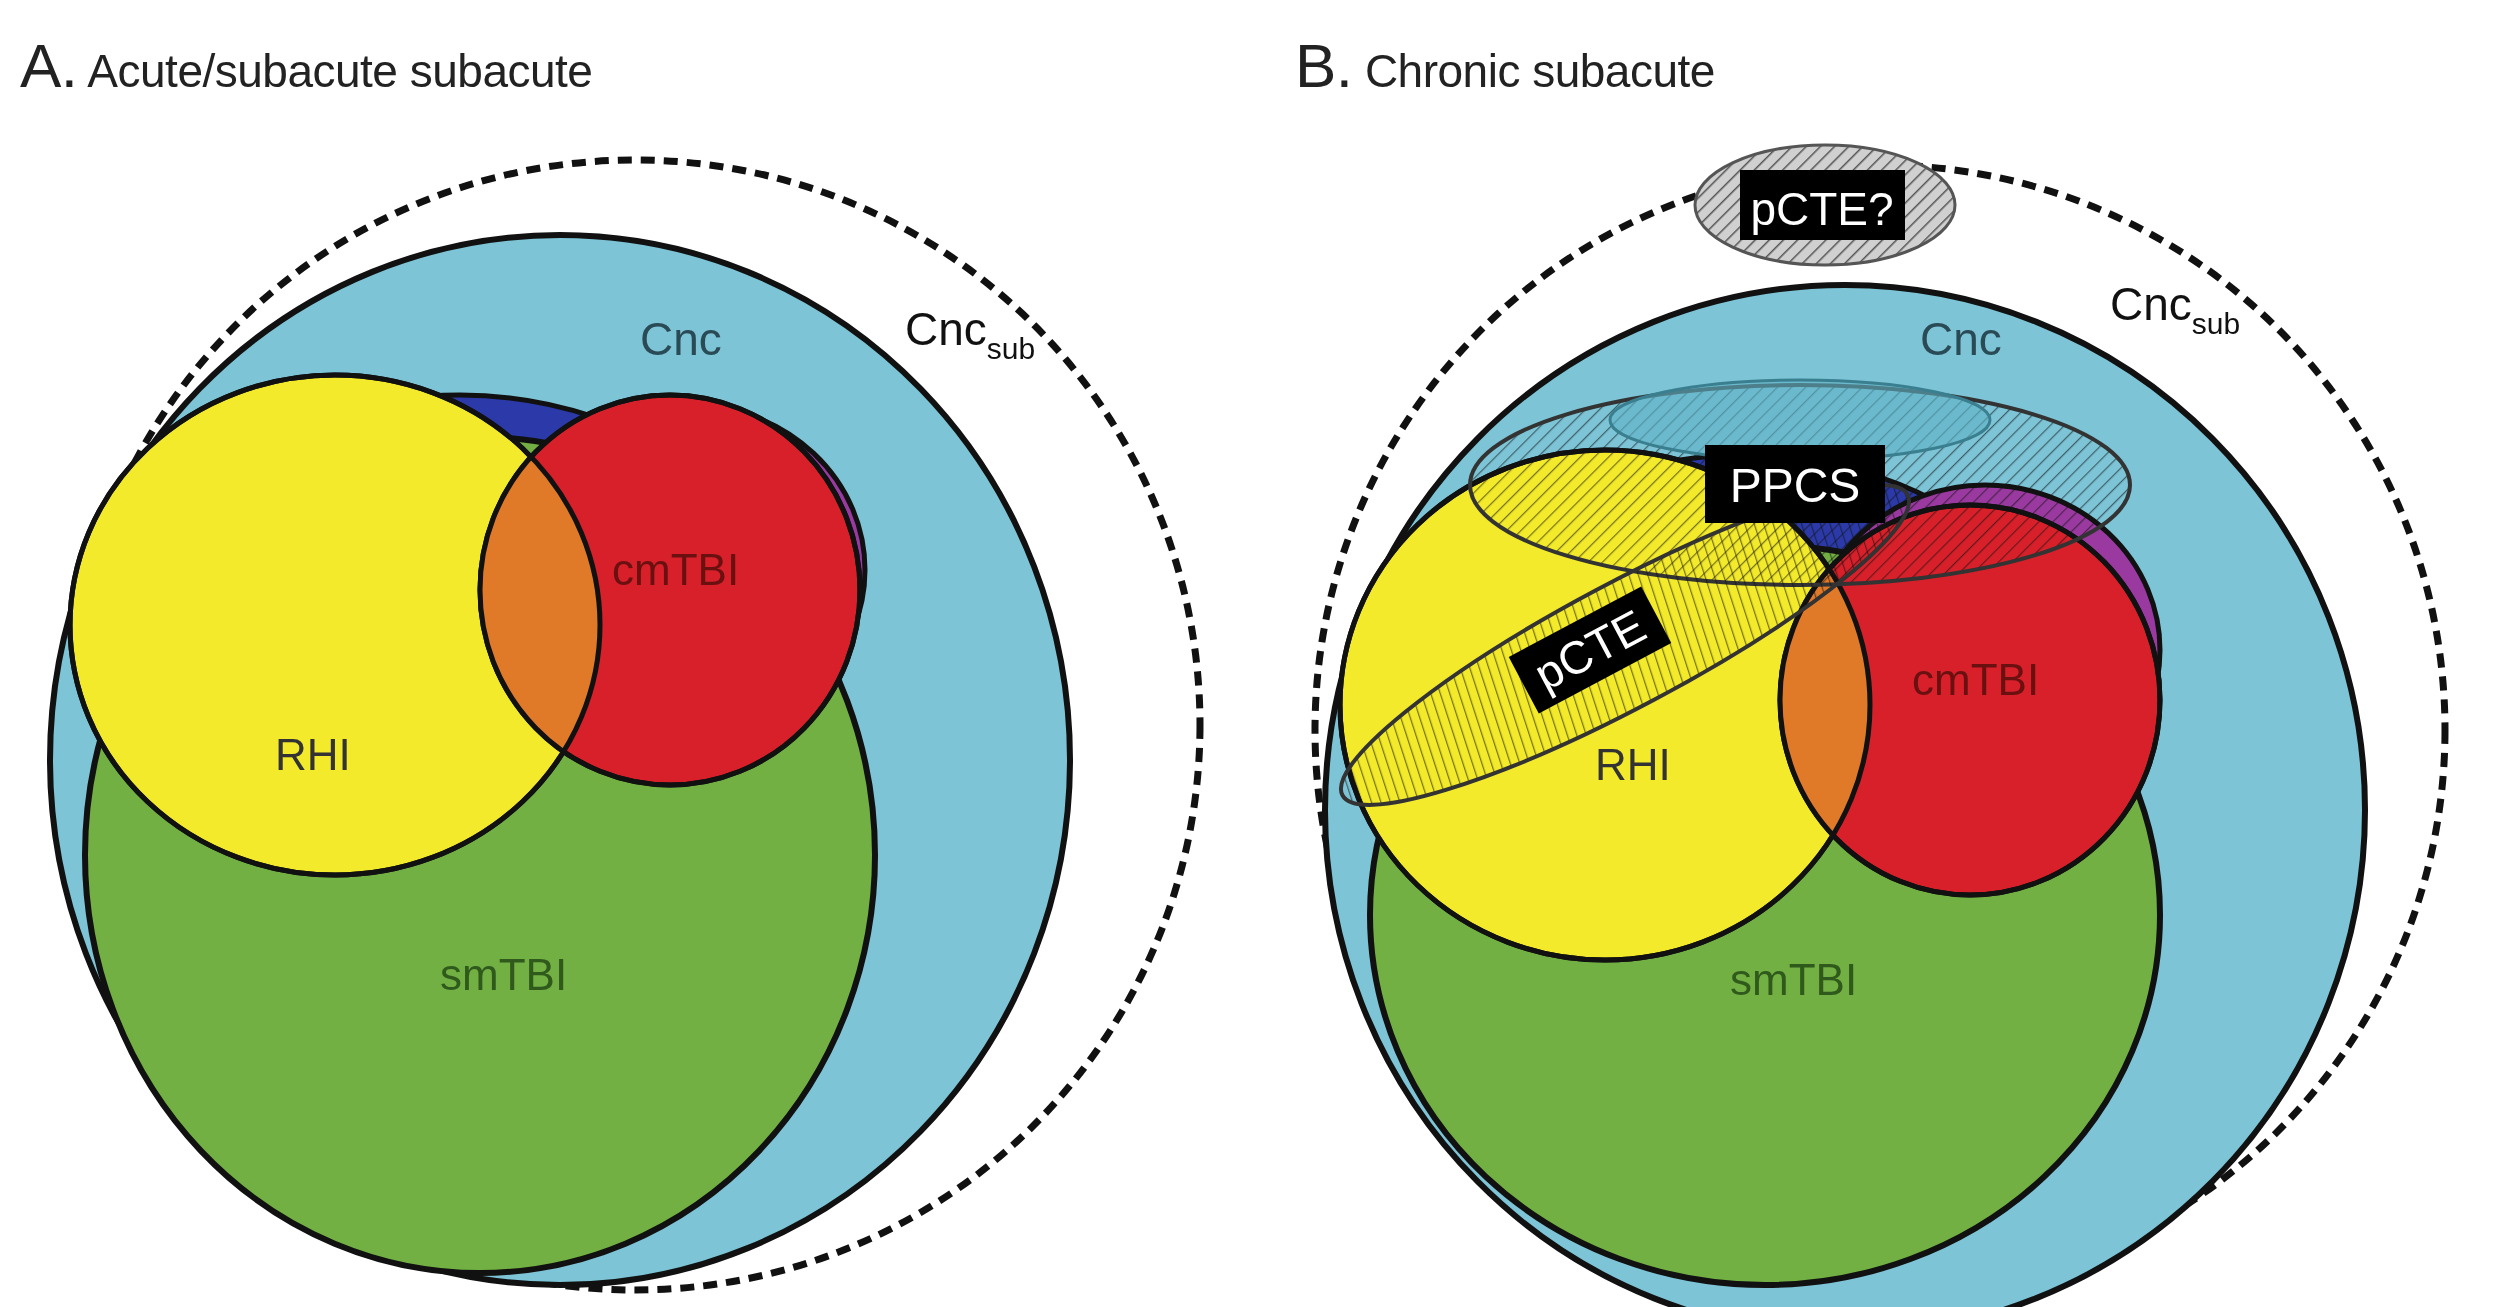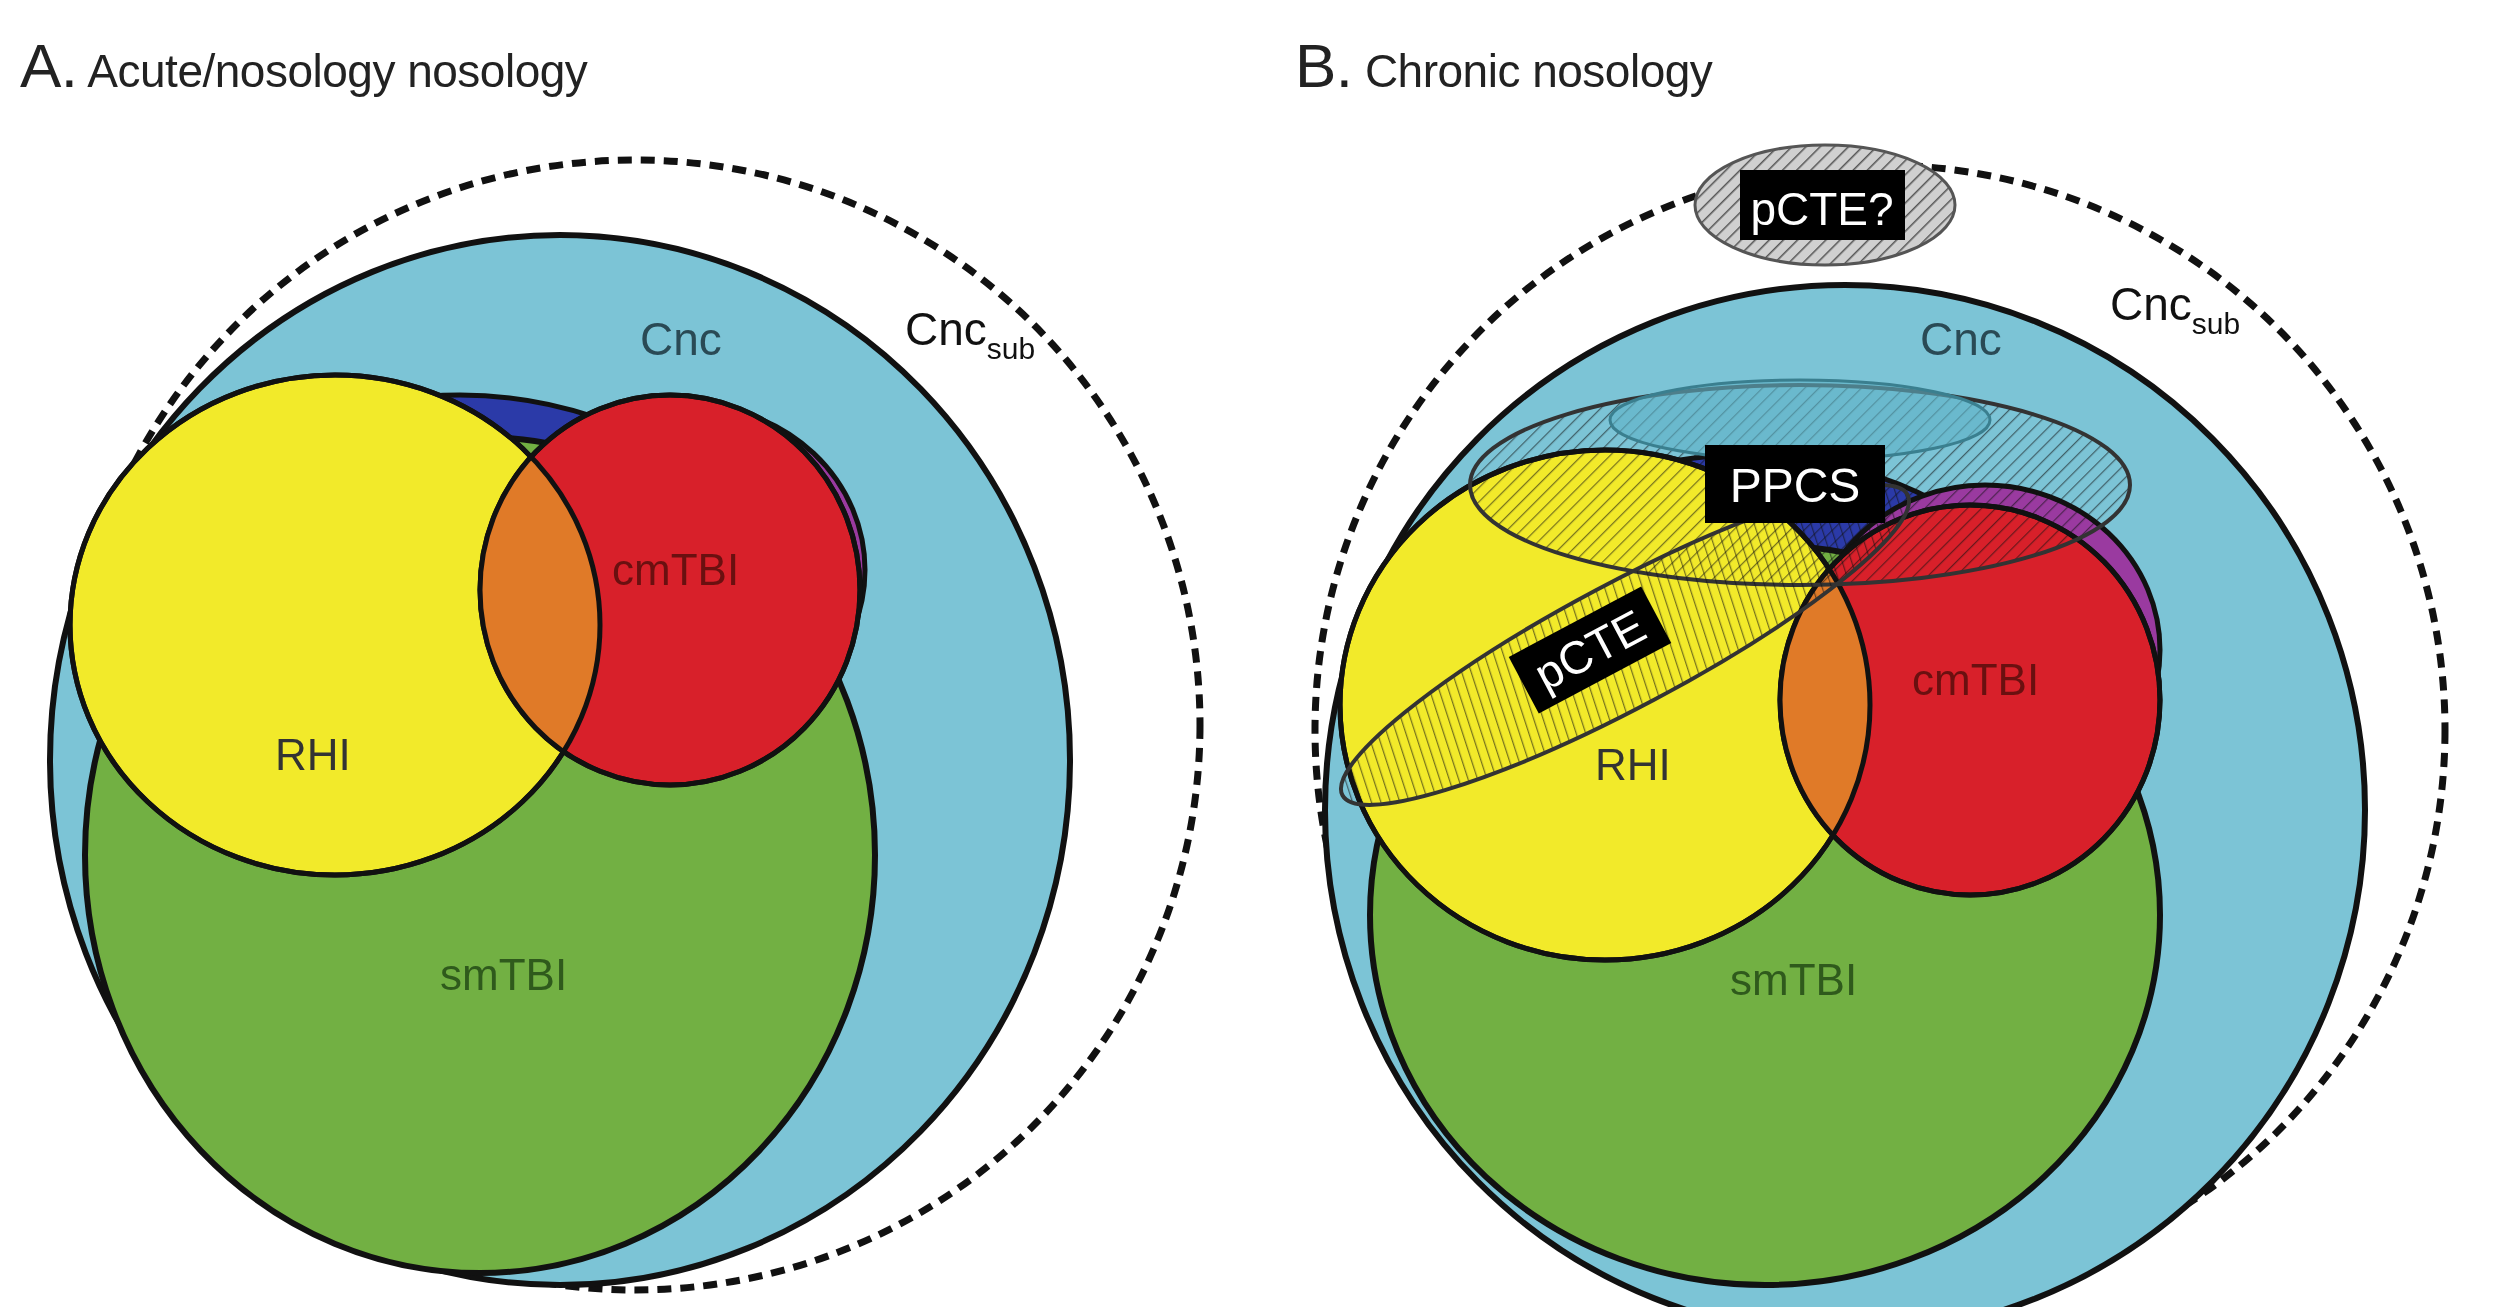--- a/index.html
+++ b/index.html
@@ -7,25 +7,25 @@
   .panel-title { position:absolute; top:30px; font-size:46px; color:#222; letter-spacing:-0.5px; }
   .panel-title .letter { font-size:62px; }
   svg { position:absolute; left:0; top:0; }
   .lbl { font-family:"Liberation Sans", sans-serif; }
 </style>
 </head>
 <body>
 
 <div class="panel-title" style="left:20px;">
   <span class="letter">A.</span>
-  <span>Acute/nosology nosology</span>
+  <span>Acute/subacute subacute</span>
 </div>
 <div class="panel-title" style="left:1295px;">
   <span class="letter">B.</span>
-  <span>Chronic nosology</span>
+  <span>Chronic subacute</span>
 </div>
 
 <svg width="2500" height="1307" viewBox="0 0 2500 1307">
   <defs>
     <pattern id="hatch" patternUnits="userSpaceOnUse" width="10" height="10" patternTransform="rotate(45)">
       <line x1="0" y1="0" x2="0" y2="10" stroke="#111" stroke-width="2.5" stroke-opacity="0.55"></line>
     </pattern>
     <pattern id="hatchV" patternUnits="userSpaceOnUse" width="9" height="9" patternTransform="rotate(10)">
       <line x1="0" y1="0" x2="0" y2="9" stroke="#111" stroke-width="2.5" stroke-opacity="0.55"></line>
     </pattern>

